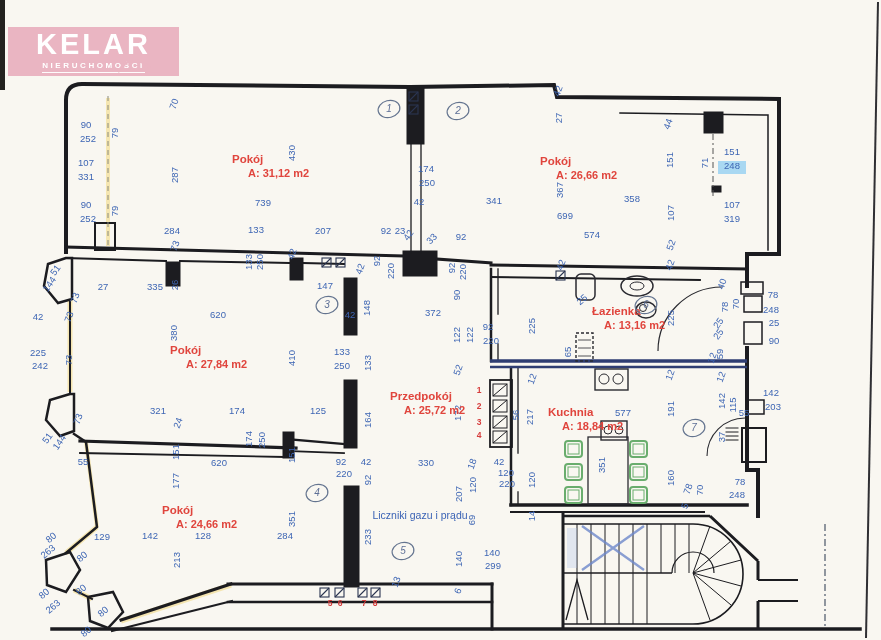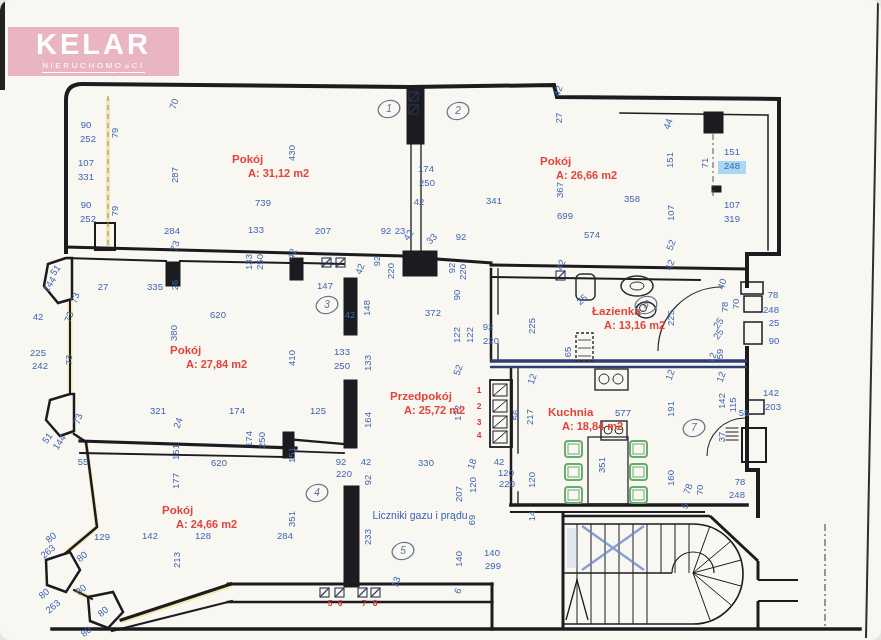--- a/index.html
+++ b/index.html
@@ -1,24 +1,24 @@
 <!DOCTYPE html>
 <html><head>
 <meta charset="utf-8">
 <style>
   html,body{margin:0;padding:0;background:#e8e6e0;}
   .stage{position:relative;width:881px;height:640px;background:#f9f7f1;overflow:hidden;
-         font-family:"Liberation Sans",sans-serif;border-radius:10px;}
+         font-family:"Liberation Sans",sans-serif;}
   .edge-bar{position:absolute;left:0;top:0;width:5px;height:90px;background:#23221f;}
   .logo{position:absolute;left:8px;top:27px;width:171px;height:49px;background:#eab5c2;
         color:#fff;display:flex;flex-direction:column;align-items:center;justify-content:center;z-index:5;}
   .logo .brand{font-size:29px;font-weight:bold;letter-spacing:3px;line-height:1;position:relative;}
   .logo .swoosh{position:absolute;right:28px;top:31px;width:34px;height:16px;pointer-events:none;}
   .logo .sub{font-size:8px;letter-spacing:2.6px;border-bottom:1px solid rgba(255,255,255,.95);
-             padding-bottom:2px;margin-top:2px;}
+             padding-bottom:2px;margin-top:2px;font-weight:bold;}
   svg text{font-family:"Liberation Sans",sans-serif;}
   .dim{fill:#3e66b4;font-size:9.5px;}
   .room-n{fill:#e0453d;font-size:11.5px;font-weight:bold;}
   .room-a{fill:#e0453d;font-size:11px;font-weight:bold;}
   .redid{fill:#d63c3c;font-size:8.5px;font-weight:bold;}
   .circ{fill:#5d6f96;font-size:10px;font-style:italic;}
   .note{fill:#3b63b5;font-size:10.5px;}
 </style>
 </head>
 <body>

